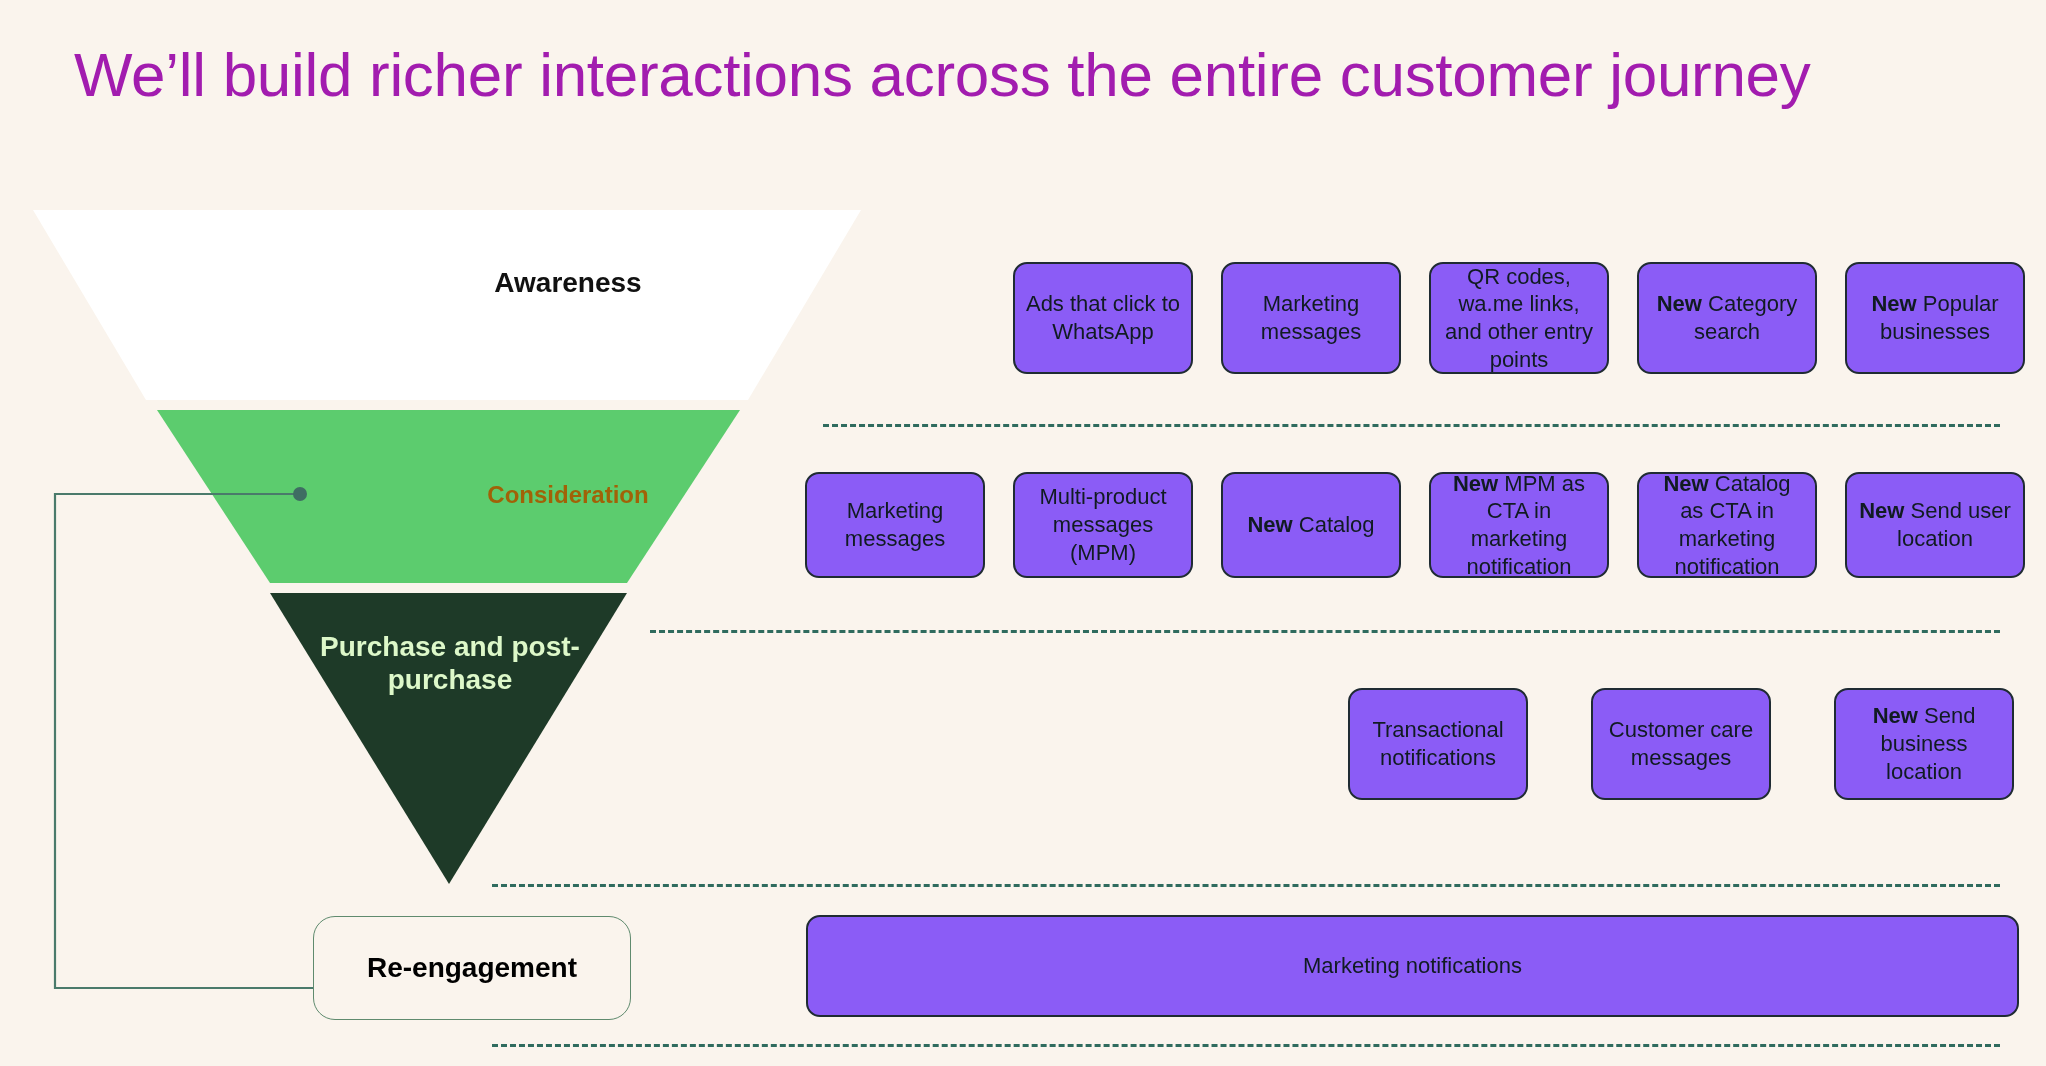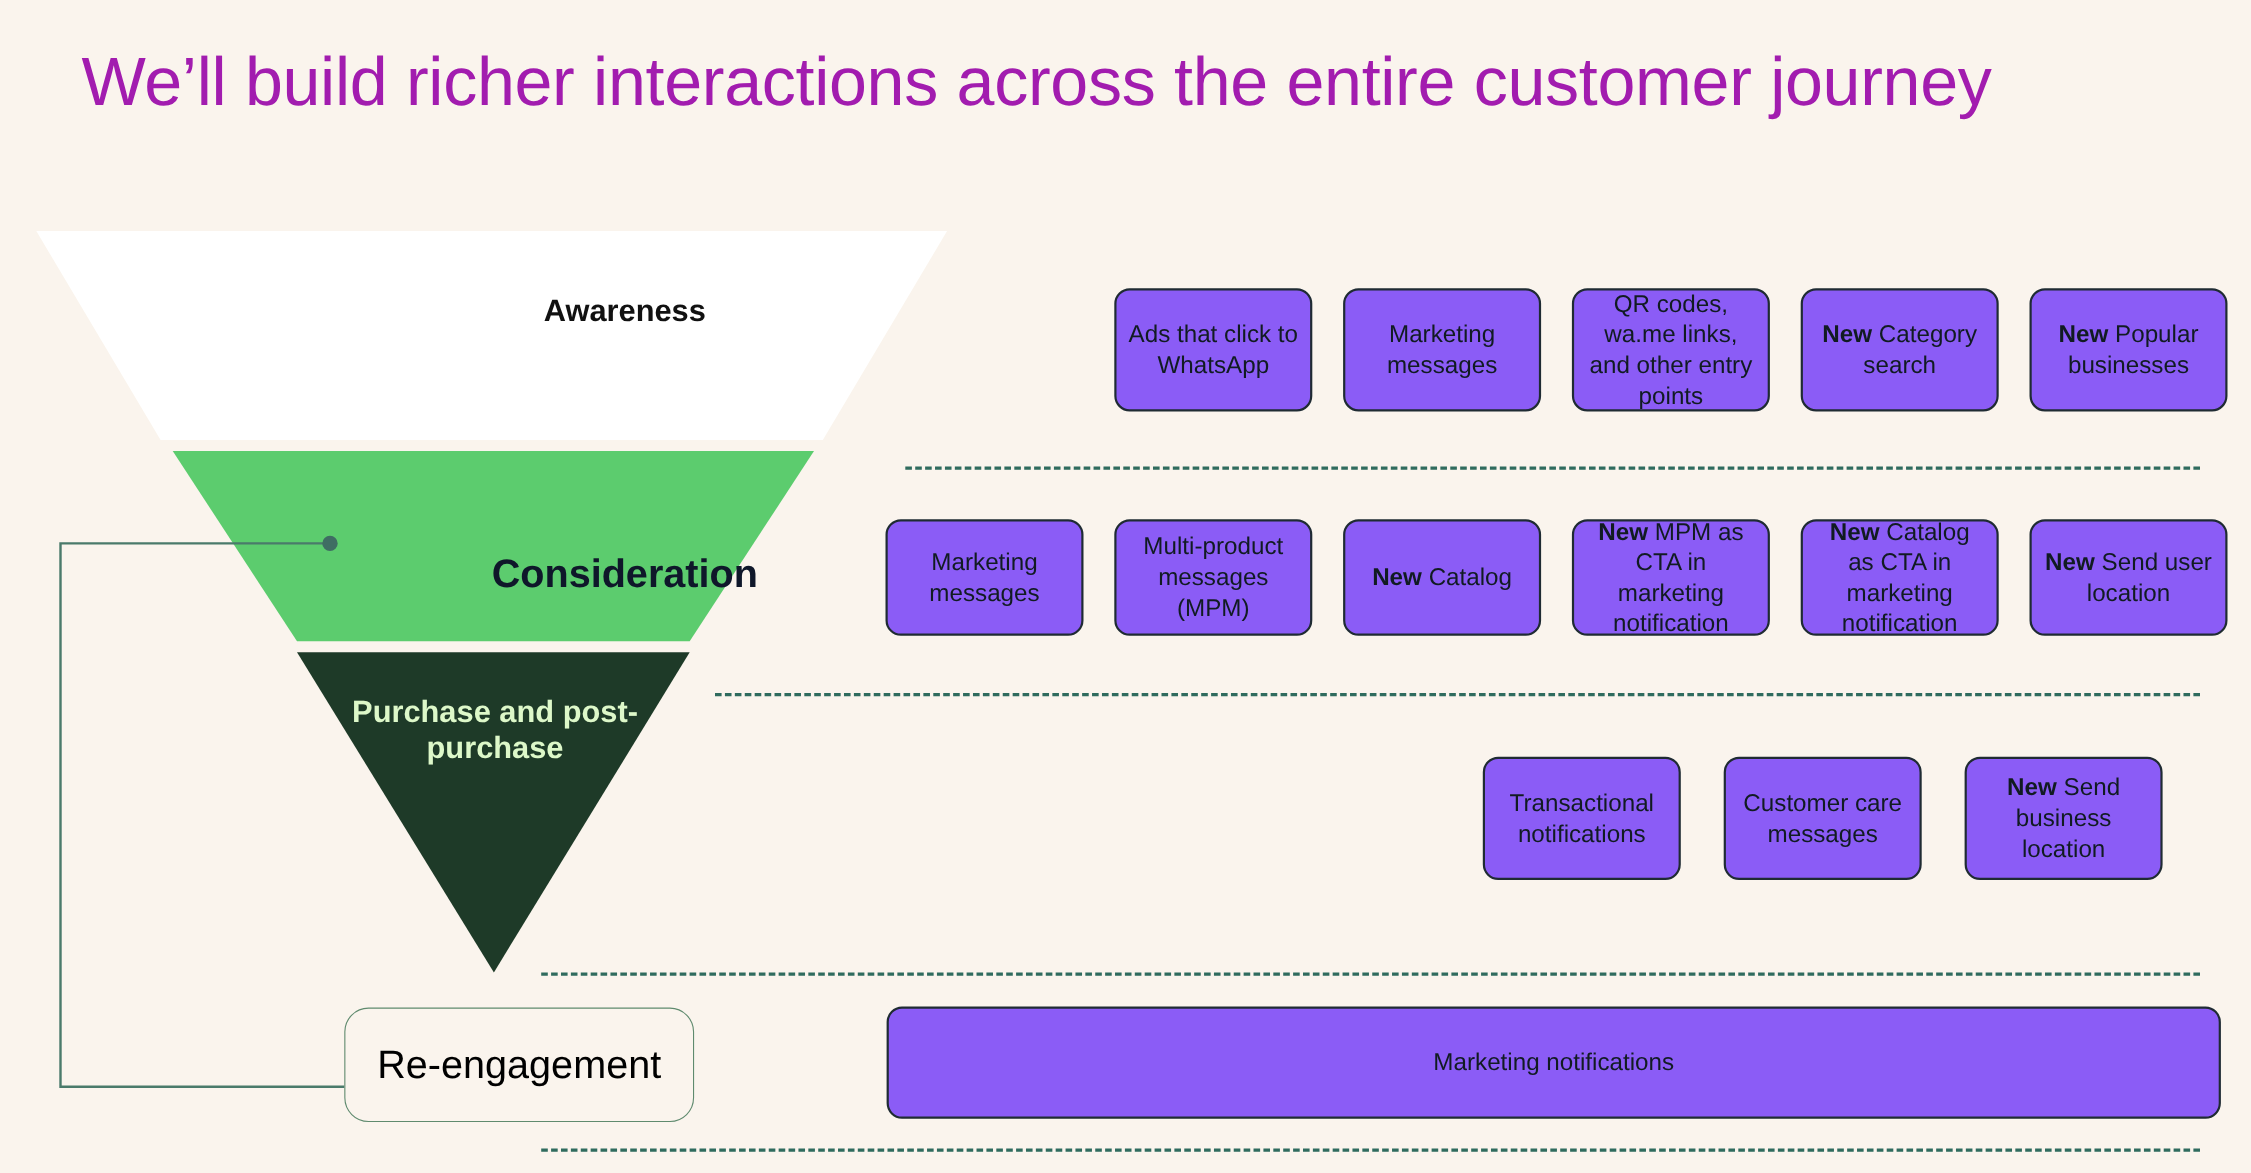--- a/index.html
+++ b/index.html
@@ -52,21 +52,21 @@
     text-align: center;
     font-weight: bold;
     line-height: 1.18;
   }
   #label-awareness {
     left: 233px; top: 266px; width: 670px;
     font-size: 28px; color: #111111;
   }
   #label-consideration {
     left: 233px; top: 481px; width: 670px;
-    font-size: 36px; color: #0f172a; margin-top: 20px;
+    font-size: 24px; color: #a16207;
   }
   #label-purchase {
     left: 300px; top: 630px; width: 300px;
     font-size: 28px; color: #ddf8c9;
   }
 
   
   #reengagement-box {
     position: absolute;
     left: 313px;
@@ -75,22 +75,22 @@
     height: 104px;
     border: 1.6px solid #5f8a6e;
     border-radius: 22px;
     background: transparent;
     display: flex;
     align-items: center;
     justify-content: center;
     box-sizing: border-box;
   }
   #reengagement-box .funnel-label-inner {
-    font-size: 36px;
-    font-weight: normal;
+    font-size: 28px;
+    font-weight: bold;
     color: #000000;
   }
 
   
   .card-row {
     position: absolute;
     display: flex;
     align-items: center;
   }
   .card {
@@ -110,21 +110,21 @@
   .card .new {
     font-weight: bold;
   }
 
   #row-awareness { left: 1013px; top: 262px; gap: 28px; }
   #row-awareness .card { width: 180px; height: 112px; }
 
   #row-consideration { left: 805px; top: 472px; gap: 28px; }
   #row-consideration .card { width: 180px; height: 106px; }
 
-  #row-purchase { left: 1348px; top: 688px; gap: 39px; }
+  #row-purchase { left: 1348px; top: 688px; gap: 63px; }
   #row-purchase .card { width: 180px; height: 112px; }
 
   #row-reengagement { left: 806px; top: 915px; }
   #row-reengagement .card {
     width: 1213px;
     height: 102px;
     font-size: 22px;
   }
 
   

